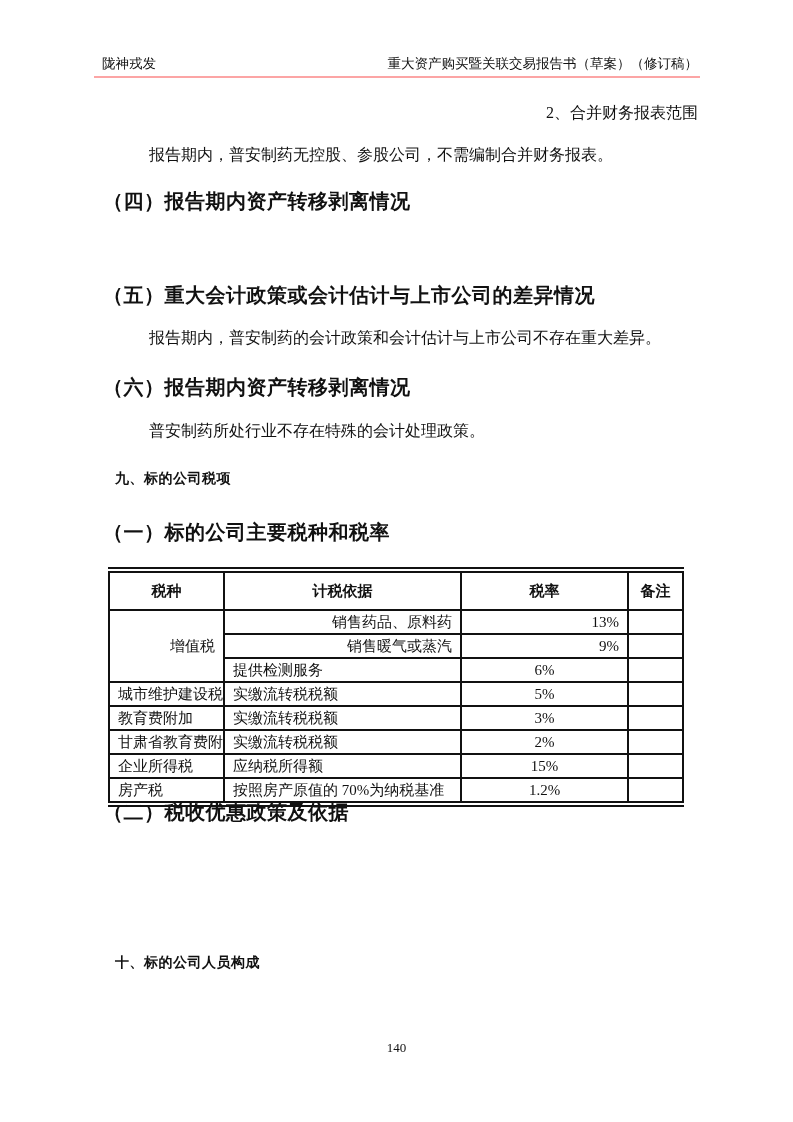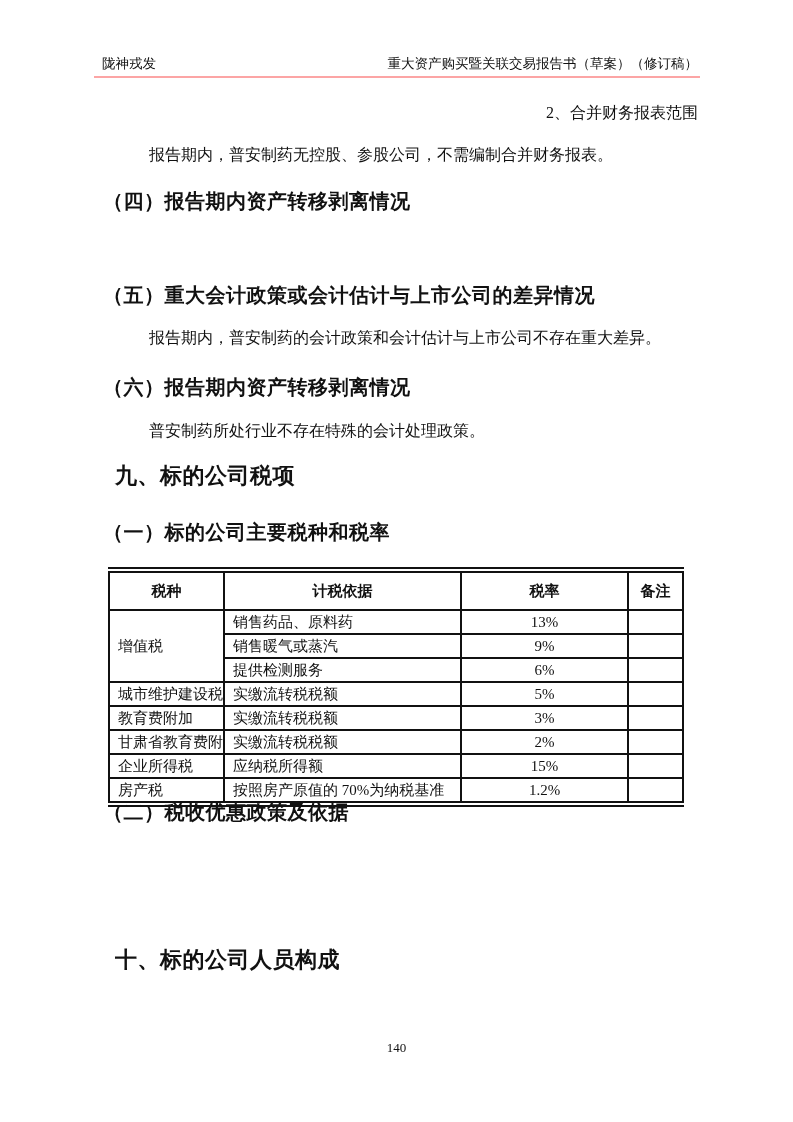--- a/index.html
+++ b/index.html
@@ -41,23 +41,23 @@
   
   .h-paren {
     left: 103px; width: 600px;
     font-family: "Liberation Sans", "DejaVu Sans", sans-serif;
     font-weight: bold;
     font-size: 20px; line-height: 23px;
     white-space: nowrap; letter-spacing: 0.5px;
   }
   .h-big {
     left: 115px; width: 600px;
-    font-family: Liberation Mono, monospace;
+    font-family: Liberation Sans, sans-serif;
     font-weight: bold;
-    font-size: 22px; line-height: 24px;
+    font-size: 14px; line-height: 24px;
     white-space: nowrap; letter-spacing: 0.5px;
   }
 
   
   .para-block { left: 117px; width: 581px; font-size: 16px; }
   .para-block .jline {
     line-height: 31.5px;
     text-align: justify;
     text-align-last: justify;
     text-justify: inter-ideograph;
@@ -83,21 +83,21 @@
     line-height: 16px;
     overflow: hidden; white-space: nowrap;
   }
   table.tax th {
     font-weight: bold; text-align: center; padding: 10px 4px;
   }
   table.tax td.c-tax   { text-align: left; }
   table.tax td.c-basis { text-align: left; }
   table.tax td.c-rate  { text-align: center; }
   table.tax td.c-note  { text-align: center; }
-  table.tax tr.inner td { border-bottom-width: 1px; }
+  table.tax tr.inner td { border-bottom-width: 1px; text-align: right; }
 
   .page-number {
     top: 1040px; left: 0; width: 100%;
     text-align: center;
     font-size: 13px; line-height: 15px;
   }
 </style>
 </head>
 <body>
 

